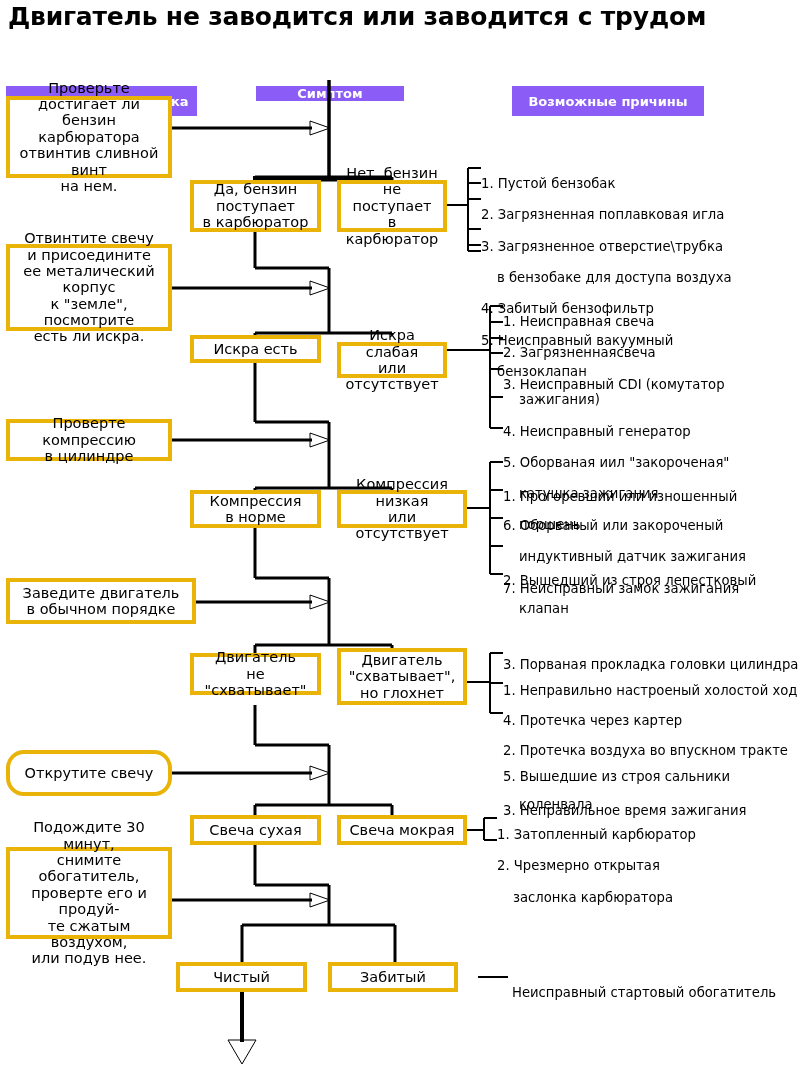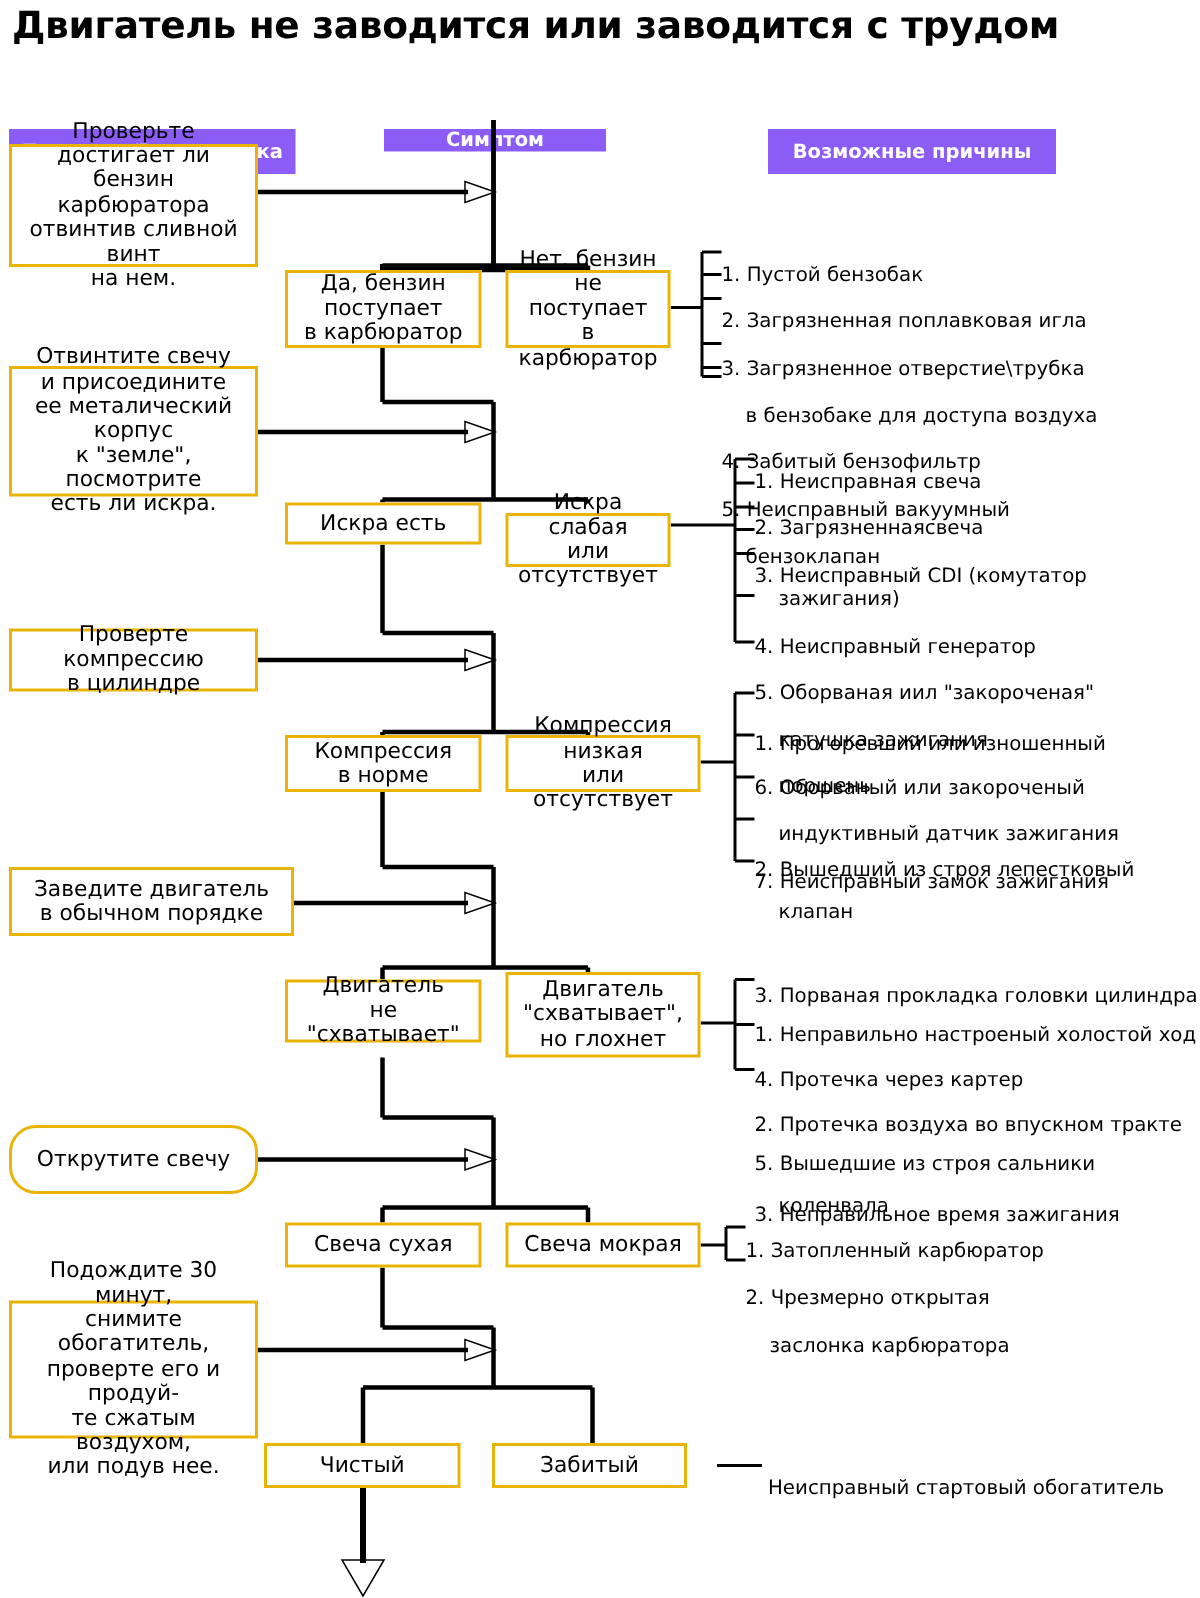--- a/index.html
+++ b/index.html
@@ -7,21 +7,21 @@
        font-family:"DejaVu Sans","Liberation Sans",sans-serif;color:#000;}
   #stage{position:relative;width:800px;height:1065px;overflow:hidden;}
 
   .title{position:absolute;left:8px;top:2px;width:784px;
          font-size:25px;font-weight:bold;letter-spacing:-0.2px;
          font-family:"DejaVu Sans","Liberation Sans",sans-serif;}
 
   .hdr{position:absolute;background:#8b5cf6;color:#fff;font-size:13px;font-weight:bold;
        display:flex;align-items:center;justify-content:center;text-align:center;margin-top:36px;}
 
-  .box{position:absolute;border:2px solid #eab308;background:#fff;box-sizing:border-box;
+  .box{position:absolute;border:4px solid #eab308;background:#fff;box-sizing:border-box;
        display:flex;align-items:center;justify-content:center;text-align:center;
        font-size:14.5px;line-height:1.13;padding:2px 3px;}
   .box.action{font-size:14.5px;}
   .box.sym{font-size:14.5px;}
 
   .causes{position:absolute;font-size:13.2px;line-height:1.19;white-space:pre-line;}
   .causes .ci{display:block;padding-left:16px;text-indent:-16px;}
   .causes .ci.cont{padding-left:16px;text-indent:0;}
 
   svg.lines{position:absolute;left:0;top:0;width:800px;height:1065px;pointer-events:none;}
@@ -179,21 +179,21 @@
   <div class="box action" style="left:6px;top:244px;width:166px;height:87px;white-space:pre-line;">Отвинтите свечу
 и присоедините
 ее металический корпус
 к "земле", посмотрите
 есть ли искра.</div>
   <div class="box action" style="left:6px;top:419px;width:166px;height:42px;white-space:pre-line;">Проверте компрессию
 в цилиндре</div>
   <div class="box action" style="left:6px;top:578px;width:190px;height:46px;white-space:pre-line;">Заведите двигатель
 в обычном порядке</div>
   <div class="box action" style="left:6px;top:750px;width:166px;height:46px;white-space:pre-line;border-radius:18px;">Открутите свечу</div>
-  <div class="box action" style="left:6px;top:847px;width:166px;height:92px;white-space:pre-line;margin-top:20px;">Подождите 30 минут,
+  <div class="box action" style="left:6px;top:847px;width:166px;height:92px;white-space:pre-line;">Подождите 30 минут,
 снимите обогатитель,
 проверте его и продуй-
 те сжатым воздухом,
 или подув нее.</div>
 
   <div class="box sym" style="left:190px;top:180px;width:131px;height:52px;white-space:pre-line;">Да, бензин
 поступает
 в карбюратор</div>
   <div class="box sym" style="left:337px;top:180px;width:110px;height:52px;white-space:pre-line;">Нет, бензин
 не поступает

